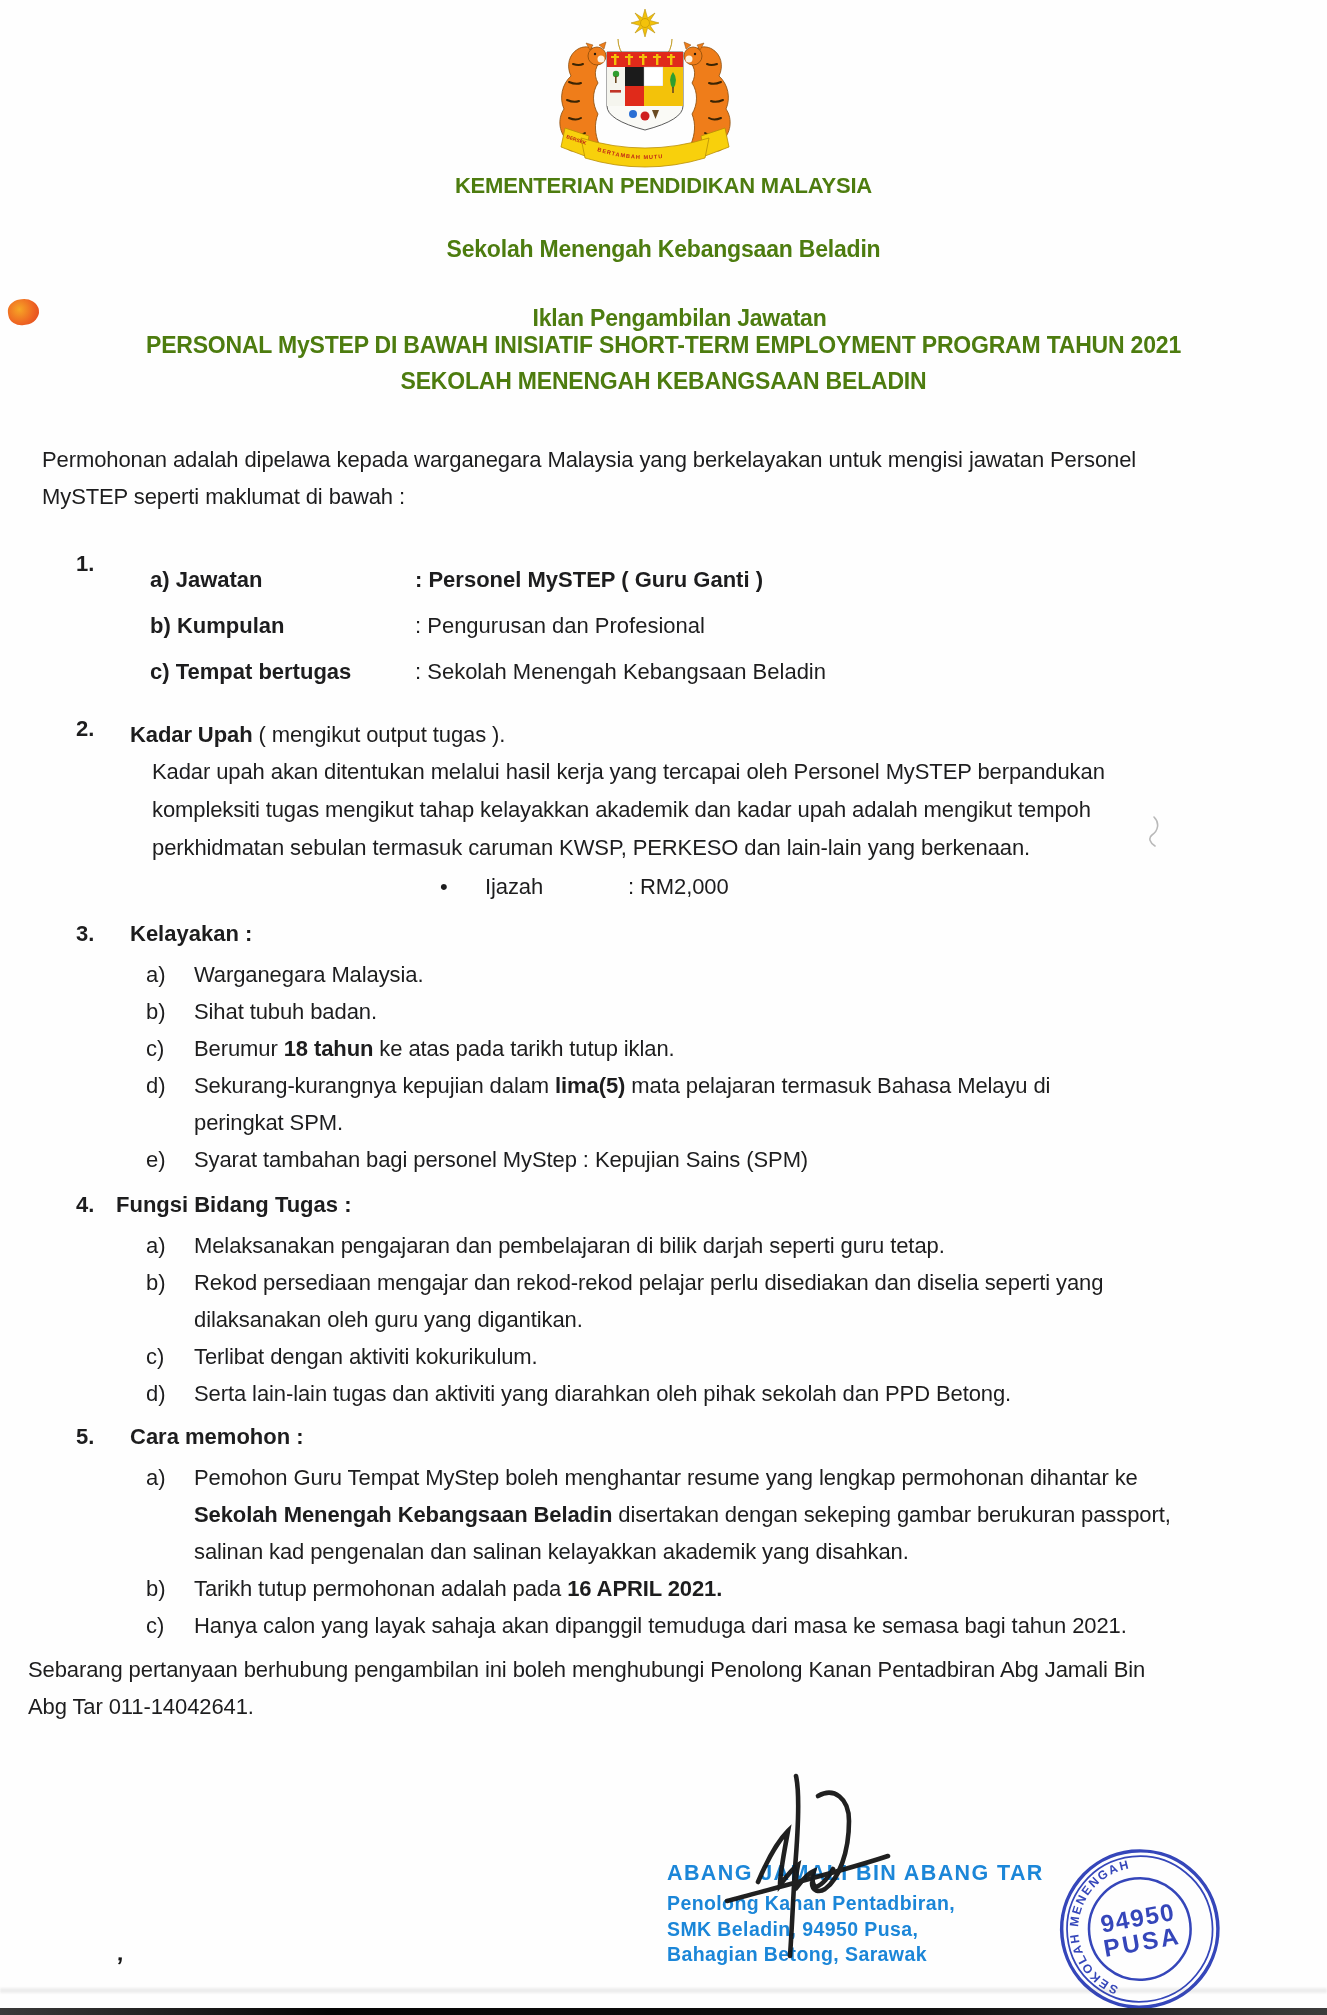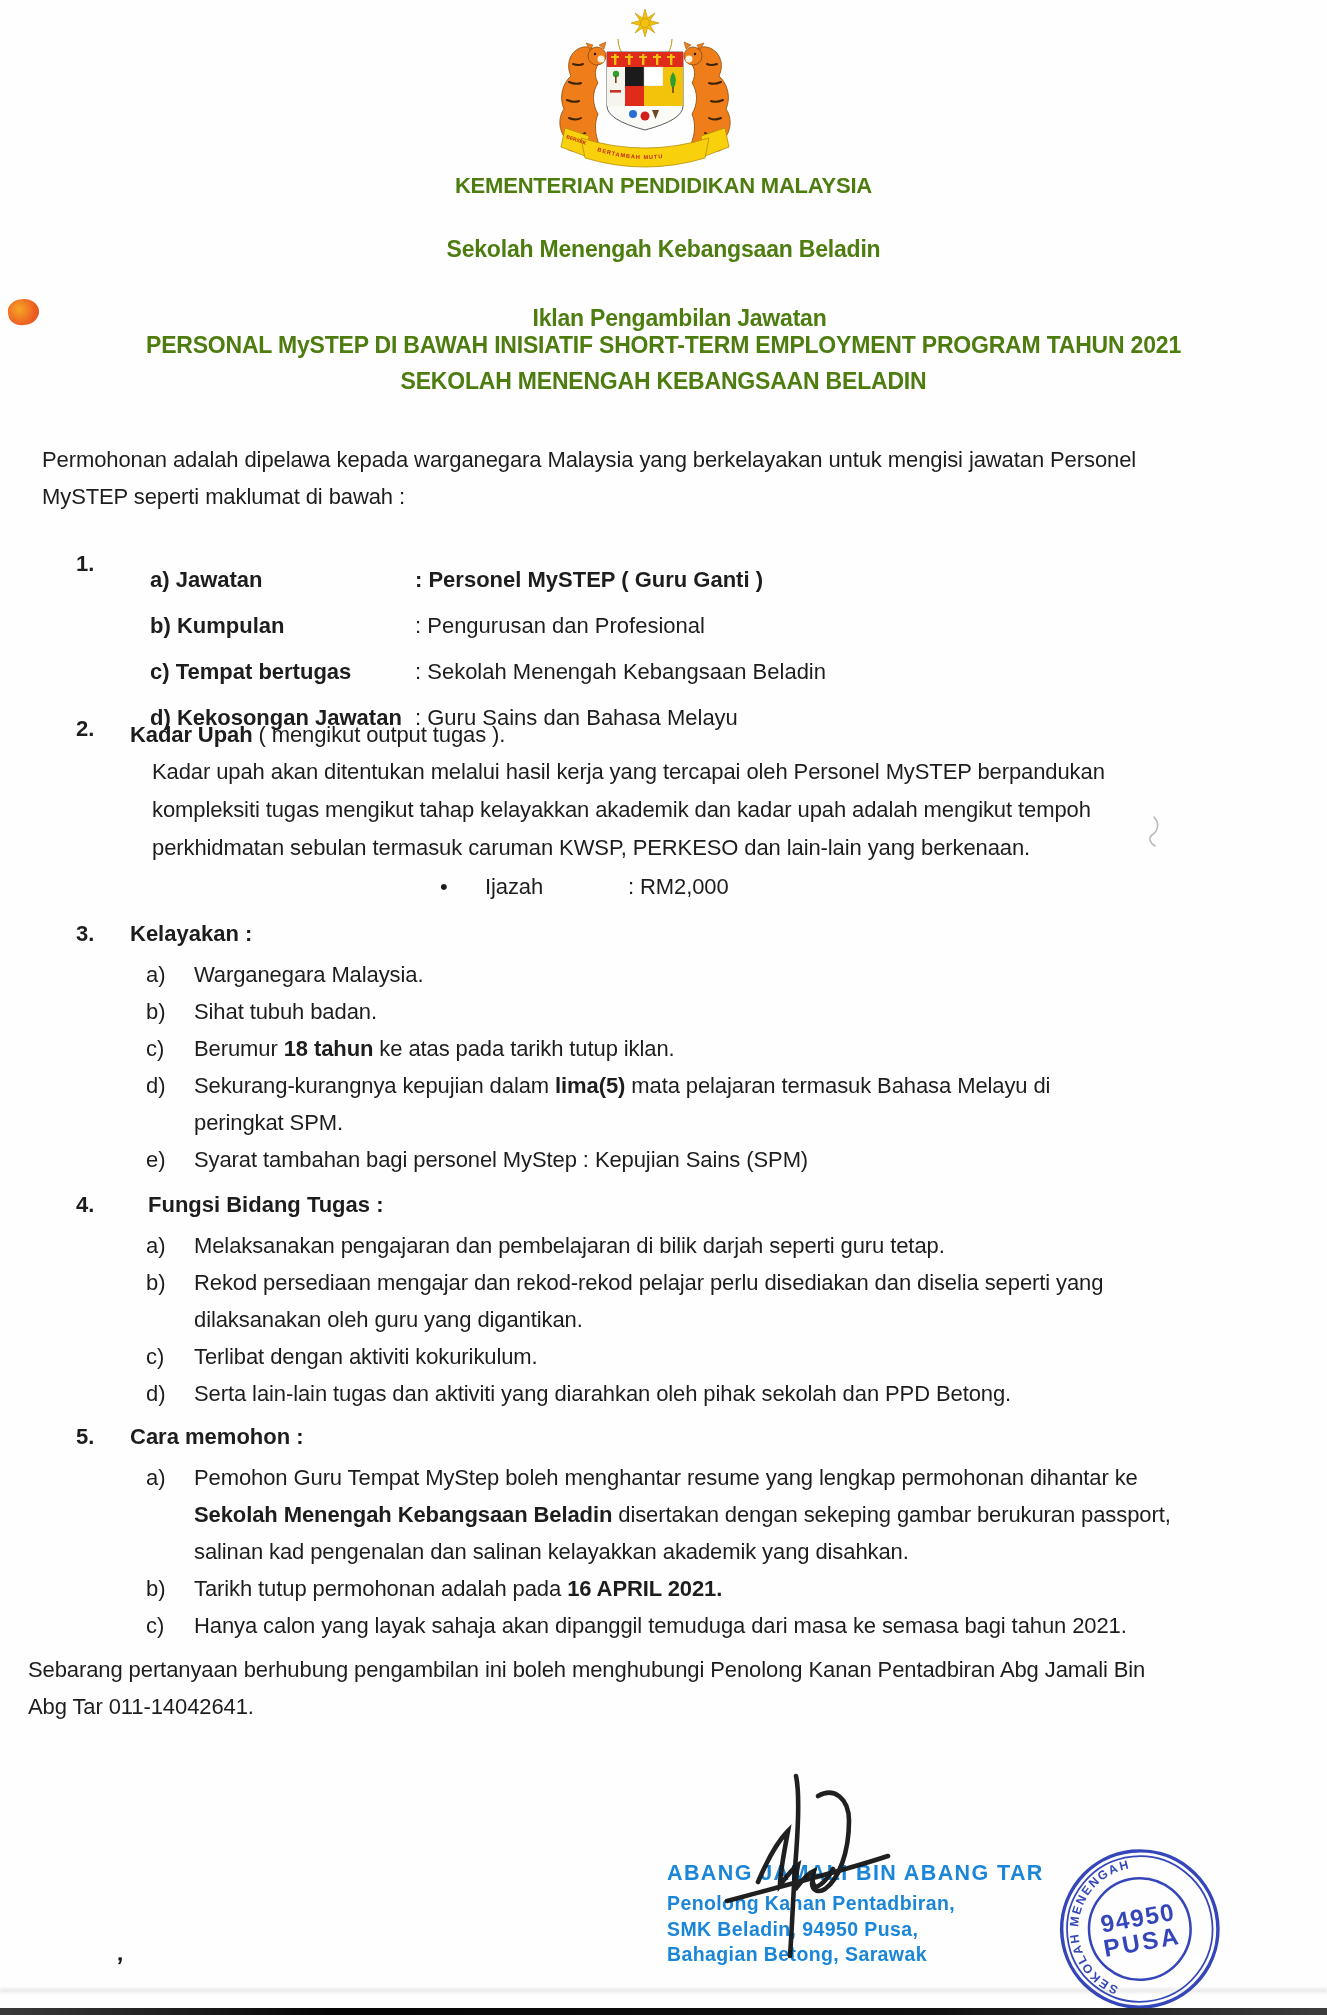--- a/index.html
+++ b/index.html
@@ -143,23 +143,20 @@
   <div class="abs" style="left:150px;top:551px;">
     <div class="s1row">
       <span class="s1label">a) Jawatan</span><span class="b">: Personel MySTEP ( Guru Ganti )</span>
     </div>
     <div class="s1row">
       <span class="s1label">b) Kumpulan</span><span>: Pengurusan dan Profesional</span>
     </div>
     <div class="s1row">
       <span class="s1label">c) Tempat bertugas</span><span>: Sekolah Menengah Kebangsaan Beladin</span>
     </div>
-    <div class="s1row">
-      <span class="s1label">d) Kekosongan Jawatan</span><span>: Guru Sains dan Bahasa Melayu</span>
-    </div>
   </div>
 
   <div class="abs secnum" style="left:76px;top:716px;">2.</div>
   <div class="abs tline" style="left:130px;top:716px;"><span class="b">Kadar Upah </span><span>( mengikut output tugas ).</span></div>
   <div class="abs" style="left:152px;top:753px;">
     <div class="tline" style="line-height:38px;">Kadar upah akan ditentukan melalui hasil kerja yang tercapai oleh Personel MySTEP berpandukan</div>
     <div class="tline" style="line-height:38px;">kompleksiti tugas mengikut tahap kelayakkan akademik dan kadar upah adalah mengikut tempoh</div>
     <div class="tline" style="line-height:38px;">perkhidmatan sebulan termasuk caruman KWSP, PERKESO dan lain-lain yang berkenaan.</div>
   </div>
   <div class="abs tline" style="left:440px;top:868px;">
@@ -194,21 +191,21 @@
     </div>
   </div>
   <div class="abs item" style="left:146px;top:1141px;">
     <span class="letter">e)</span>
     <div>
         <div class="tline"><span>Syarat tambahan bagi personel MyStep : Kepujian Sains (SPM)</span></div>
       </div>
   </div>
 
   <div class="abs secnum" style="left:76px;top:1192px;">4.</div>
-  <div class="abs sechead" style="left:148px;top:1192px;">Fungsi Bidang Tugas :</div>
+  <div class="abs sechead" style="left:116px;top:1192px;">Fungsi Bidang Tugas :</div>
   <div class="abs item" style="left:146px;top:1227px;">
     <span class="letter">a)</span>
     <div>
         <div class="tline"><span>Melaksanakan pengajaran dan pembelajaran di bilik darjah seperti guru tetap.</span></div>
       </div>
   </div>
   <div class="abs item" style="left:146px;top:1264px;">
     <span class="letter">b)</span>
     <div>
       <div class="tline"><span>Rekod persediaan mengajar dan rekod-rekod pelajar perlu disediakan dan diselia seperti yang</span></div>

